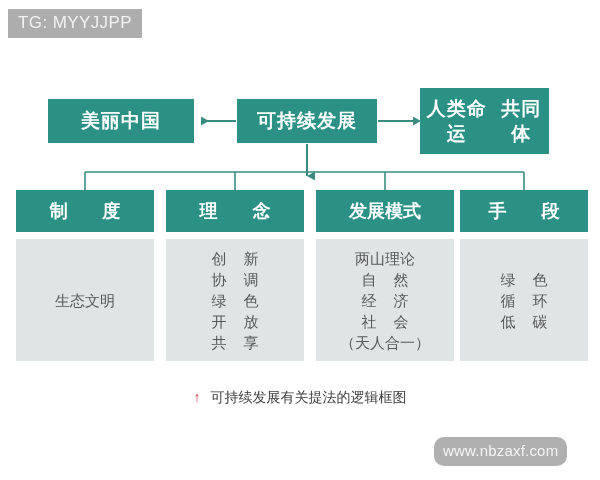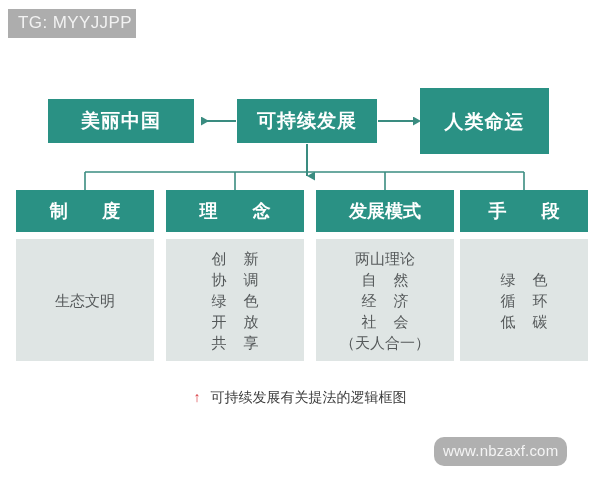--- a/index.html
+++ b/index.html
@@ -17,21 +17,21 @@
 
   
   .tg-tag {
     position: absolute;
     left: 8px;
     top: 9px;
     background: #adadad;
     color: #f2f2f2;
     font-size: 17px;
     line-height: 26px;
-    padding: 1px 4px 2px 10px;
+    padding: 1px 10px 2px 10px;
     letter-spacing: 0.4px;
     white-space: nowrap;
   }
   .site-mark {
     position: absolute;
     left: 434px;
     top: 437px;
     background: #b0b0b0;
     color: #f4f4f4;
     font-size: 15px;
@@ -193,20 +193,21 @@
   <div class="tbox" id="box-beautiful-china">
     <span class="lbl">美丽中国</span>
   </div>
 
   <div class="tbox" id="box-sustainable-dev">
     <span class="lbl">可持续发展</span>
   </div>
 
   <div class="tbox" id="box-shared-future">
     <span>人类命运</span>
+    <span>共同体</span>
   </div>
 
   <div class="col-head spaced" id="col-0-head">制  度</div>
   <div class="col-head spaced" id="col-1-head">理  念</div>
   <div class="col-head" id="col-2-head">发展模式</div>
   <div class="col-head spaced" id="col-3-head">手  段</div>
 
   <div class="col-body" id="col-0-body">
     <div class="stack">
         <div class="single">生态文明</div>

